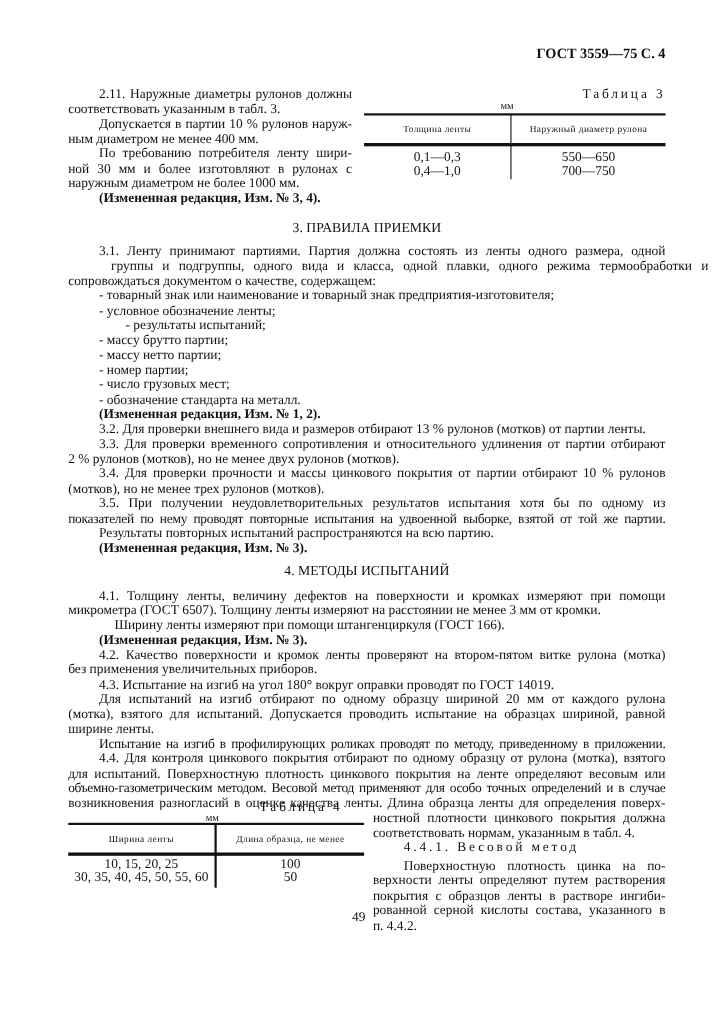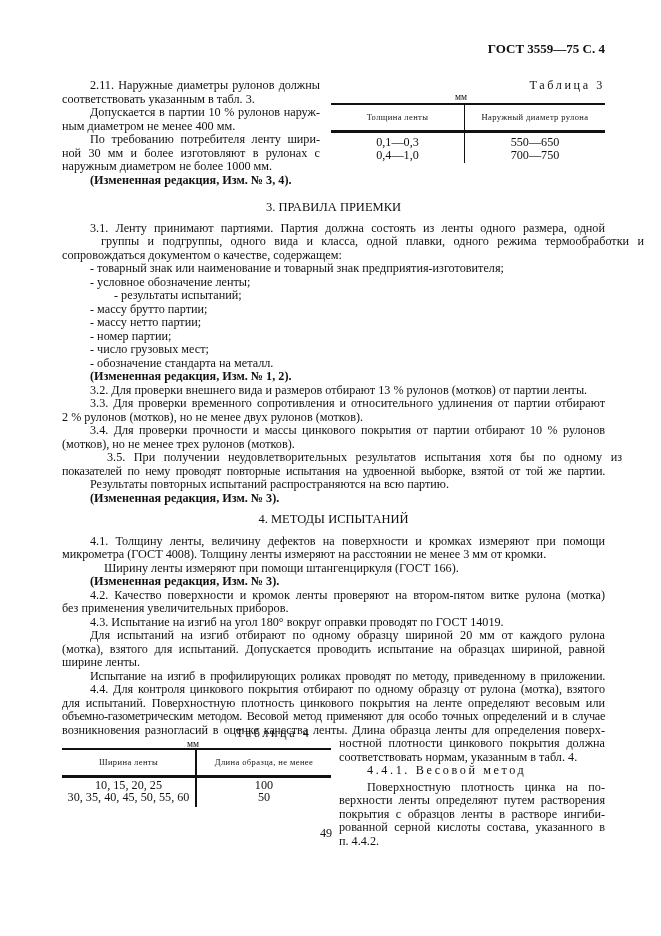--- a/index.html
+++ b/index.html
@@ -57,30 +57,30 @@
   <div class="line" style="left:90px; top:316px;">- массу нетто партии;</div>
   <div class="line" style="left:90px; top:330px;">- номер партии;</div>
   <div class="line" style="left:90px; top:343px;">- число грузовых мест;</div>
   <div class="line" style="left:90px; top:357px;">- обозначение стандарта на металл.</div>
   <div class="line bold" style="left:90px; top:370px;">(Измененная редакция, Изм. № 1, 2).</div>
   <div class="line" style="left:90px; top:384px;">3.2. Для проверки внешнего вида и размеров отбирают 13 % рулонов (мотков) от партии ленты.</div>
   <div class="line just" style="left:90px; width:515px; top:397px;">3.3. Для проверки временного сопротивления и относительного удлинения от партии отбирают</div>
   <div class="line" style="left:62px; top:411px;">2 % рулонов (мотков), но не менее двух рулонов (мотков).</div>
   <div class="line just" style="left:90px; width:515px; top:424px;">3.4. Для проверки прочности и массы цинкового покрытия от партии отбирают 10 % рулонов</div>
   <div class="line" style="left:62px; top:438px;">(мотков), но не менее трех рулонов (мотков).</div>
-  <div class="line just" style="left:90px; width:515px; top:451px;margin-left:17px;">3.5. При получении неудовлетворительных результатов испытания хотя бы по одному из</div>
+  <div class="line just" style="left:90px; width:515px; top:451px;">3.5. При получении неудовлетворительных результатов испытания хотя бы по одному из</div>
   <div class="line just" style="left:62px; width:543px; top:465px; letter-spacing:-0.25px;">показателей по нему проводят повторные испытания на удвоенной выборке, взятой от той же партии.</div>
   <div class="line" style="left:90px; top:478px;">Результаты повторных испытаний распространяются на всю партию.</div>
   <div class="line bold" style="left:90px; top:492px;">(Измененная редакция, Изм. № 3).</div>
 </div>
 
 <div>
   <div class="line secttl" style="left:62px; width:543px; top:513px;">4. МЕТОДЫ ИСПЫТАНИЙ</div>
   <div class="line just" style="left:90px; width:515px; top:535px;">4.1. Толщину ленты, величину дефектов на поверхности и кромках измеряют при помощи</div>
-  <div class="line" style="left:62px; top:548px;">микрометра (ГОСТ 4008). Толщину ленты измеряют на расстоянии не менее 3 мм от кромки.</div>
+  <div class="line" style="left:62px; top:548px;">микрометра (ГОСТ 6507). Толщину ленты измеряют на расстоянии не менее 3 мм от кромки.</div>
   <div class="line" style="left:104px; top:562px;">Ширину ленты измеряют при помощи штангенциркуля (ГОСТ 166).</div>
   <div class="line bold" style="left:90px; top:575px;">(Измененная редакция, Изм. № 3).</div>
   <div class="line just" style="left:90px; width:515px; top:589px;">4.2. Качество поверхности и кромок ленты проверяют на втором-пятом витке рулона (мотка)</div>
   <div class="line" style="left:62px; top:602px;">без применения увеличительных приборов.</div>
   <div class="line" style="left:90px; top:616px;">4.3. Испытание на изгиб на угол 180° вокруг оправки проводят по ГОСТ 14019.</div>
   <div class="line just" style="left:90px; width:515px; top:629px;">Для испытаний на изгиб отбирают по одному образцу шириной 20 мм от каждого рулона</div>
   <div class="line just" style="left:62px; width:543px; top:643px;">(мотка), взятого для испытаний. Допускается проводить испытание на образцах шириной, равной</div>
   <div class="line" style="left:62px; top:656px;">ширине ленты.</div>
   <div class="line just" style="left:90px; width:515px; top:670px; letter-spacing:-0.25px;">Испытание на изгиб в профилирующих роликах проводят по методу, приведенному в приложении.</div>
   <div class="line just" style="left:90px; width:515px; top:683px;">4.4. Для контроля цинкового покрытия отбирают по одному образцу от рулона (мотка), взятого</div>

